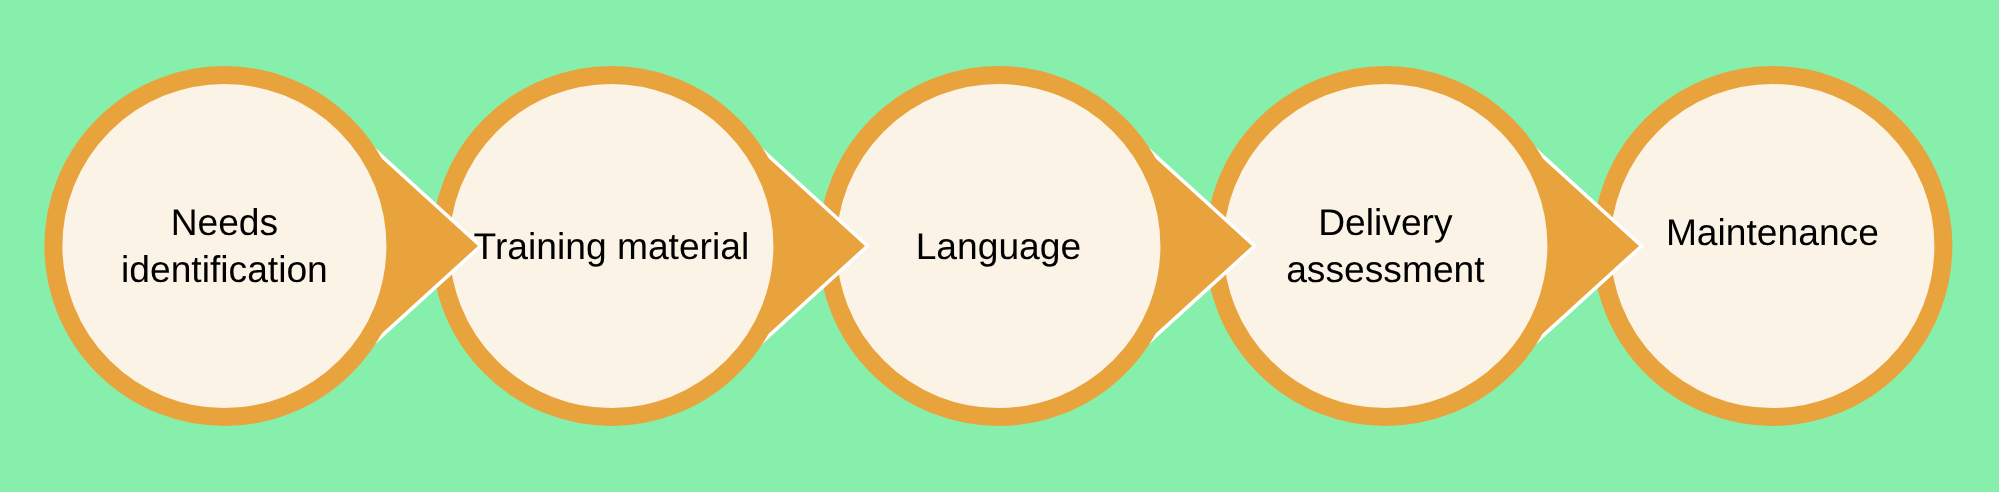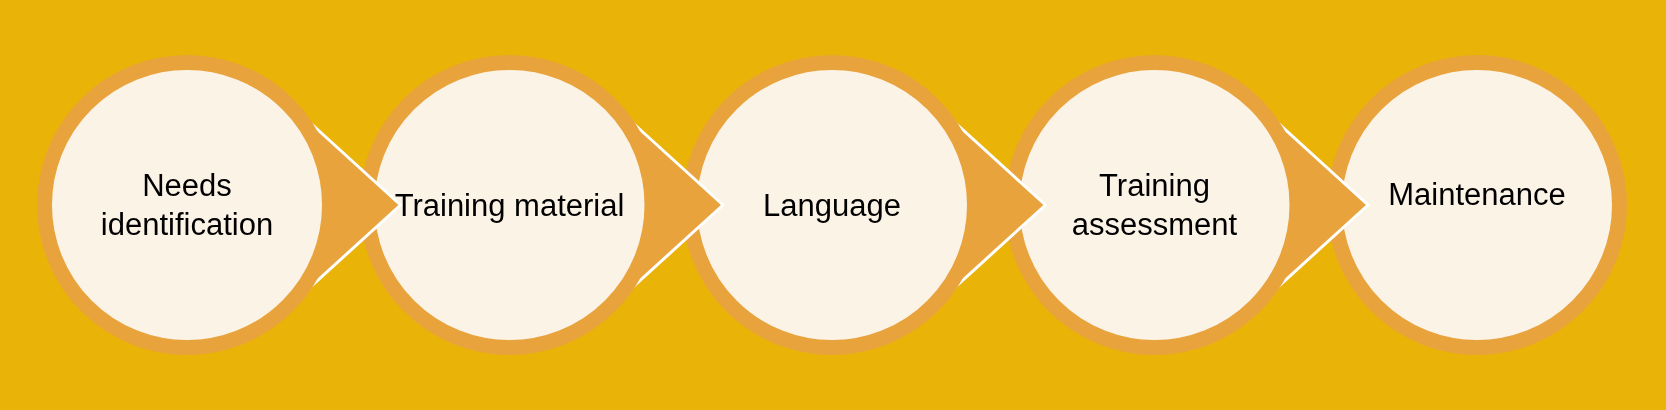--- a/index.html
+++ b/index.html
@@ -4,21 +4,21 @@
 <style>
   html, body {
     margin: 0;
     padding: 0;
     background: #ffffff;
   }
   .canvas {
     position: relative;
     width: 1666px;
     height: 410px;
-    background: #eab308;
+    background: #86efac;
     overflow: hidden;
     font-family: "Liberation Sans", sans-serif;
   }
   .canvas svg {
     position: absolute;
     left: 0;
     top: 0;
   }
   .step-label {
     position: absolute;
@@ -44,16 +44,16 @@
       <circle cx="832" cy="205" r="142.5" fill="#FCF3E7" stroke="#E9A33C" stroke-width="15"></circle>
       <polygon points="584.5,79 723,205 584.5,331" fill="#E9A33C" stroke="#FFFFFF" stroke-width="3" stroke-linejoin="round"></polygon>
       <circle cx="509.5" cy="205" r="142.5" fill="#FCF3E7" stroke="#E9A33C" stroke-width="15"></circle>
       <polygon points="262,79 400.5,205 262,331" fill="#E9A33C" stroke="#FFFFFF" stroke-width="3" stroke-linejoin="round"></polygon>
       <circle cx="187" cy="205" r="142.5" fill="#FCF3E7" stroke="#E9A33C" stroke-width="15"></circle>
     </svg>
   <div id="labels">
       <div class="step-label" style="left: 187px; top: 205px;">Needs identification</div>
       <div class="step-label" style="left: 509.5px; top: 205px;">Training material</div>
       <div class="step-label" style="left: 832px; top: 205px;">Language</div>
-      <div class="step-label" style="left: 1154.5px; top: 205px;">Training assessment</div>
+      <div class="step-label" style="left: 1154.5px; top: 205px;">Delivery assessment</div>
       <div class="step-label" style="left: 1477px; top: 194px;">Maintenance</div>
     </div>
 </div>
 
 </body></html>

